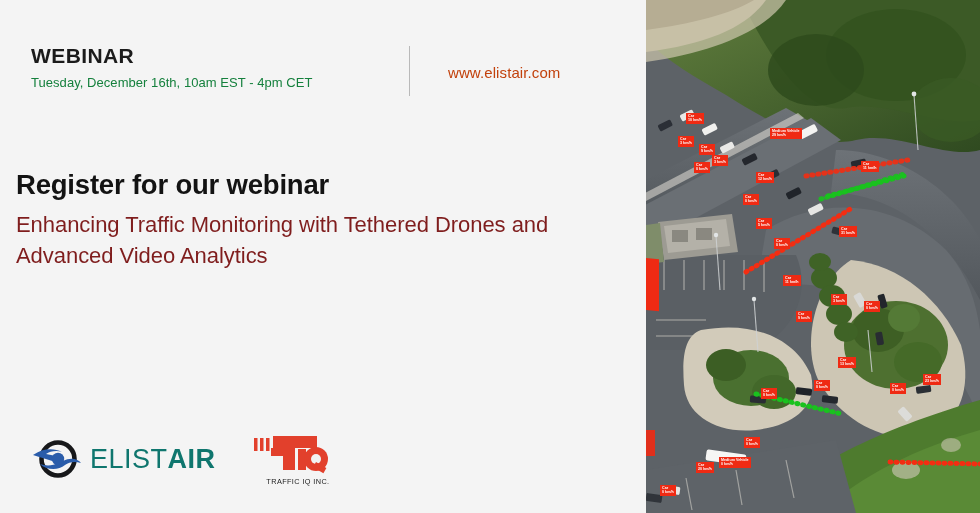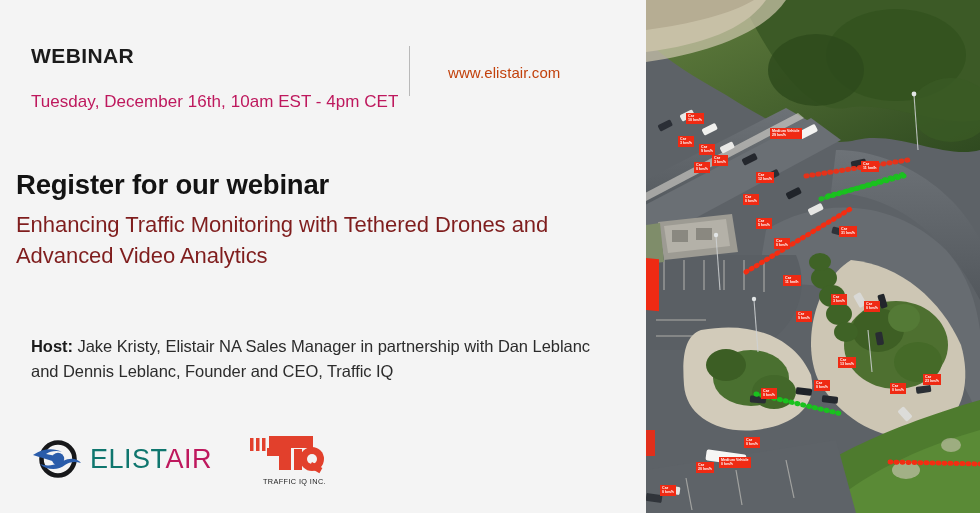--- a/index.html
+++ b/index.html
@@ -9,41 +9,41 @@
     background:#f4f4f4;
   }
   .poster{position:relative;width:980px;height:424px;display:flex;}
 
   
   .left{position:relative;width:646px;height:513px;background:#f4f4f4;flex:0 0 646px;}
 
   .header{position:absolute;left:31px;top:44px;display:flex;align-items:flex-start;}
   .hdr-left{display:flex;flex-direction:column;width:378px;}
   .webinar{font-size:21px;font-weight:bold;letter-spacing:0.4px;color:#1b1b1b;line-height:1.15;}
-  .when{font-size:17px;color:#be185d;margin-top:24px;letter-spacing:0.05px;white-space:nowrap;}
+  .when{font-size:13px;color:#15803d;margin-top:7px;letter-spacing:0.05px;white-space:nowrap;}
   .hdr-div{width:1px;height:50px;background:#b9b9b9;margin-top:2px;}
   .site{font-size:15px;color:#c2410c;margin-left:38px;margin-top:20px;letter-spacing:0.1px;}
 
   .headline{position:absolute;left:16px;top:168px;width:590px;}
   .h1{font-size:27.5px;font-weight:bold;color:#131313;letter-spacing:-0.2px;line-height:1.2;}
   .h2{font-size:22px;color:#7f1d1d;line-height:1.43;margin-top:8px;letter-spacing:-0.05px;}
 
   .host{position:absolute;left:31px;top:334px;width:580px;
         font-size:16.5px;color:#2c2c2c;line-height:1.5;letter-spacing:-0.05px;}
   .host b{font-weight:bold;color:#1b1b1b;}
 
   
   .logos{position:absolute;left:31px;top:432px;display:flex;align-items:center;}
 
   .elistair{display:flex;align-items:center;}
   .elistair .mark{width:52px;height:52px;position:relative;margin-right:7px;}
   .elistair .word{font-size:27px;letter-spacing:0.5px;line-height:1;
                   font-family:"Liberation Sans",sans-serif;}
   .elistair .w1{color:#0f766e;}
-  .elistair .w2{color:#be185d;font-weight:normal;}
+  .elistair .w2{color:#0f766e;font-weight:bold;}
 
   .tiq{margin-left:36px;width:78px;}
   .tiq .mark{position:relative;height:44px;width:78px;}
   .tiq .cap{font-size:7.3px;font-weight:normal;color:#1b1b1b;letter-spacing:0.4px;
             text-align:right;margin-top:1px;}
 
   
   .right{position:relative;width:334px;height:513px;flex:0 0 334px;overflow:hidden;
          background:#4d5358;}
   .right .scene{position:absolute;inset:0;}
@@ -67,23 +67,20 @@
       </div>
       <div class="hdr-div"></div>
       <div class="site">www.elistair.com</div>
     </div>
 
     <div class="headline">
       <div class="h1">Register for our webinar</div>
       <div class="h2">Enhancing Traffic Monitoring with Tethered Drones and Advanced Video Analytics</div>
     </div>
 
-    <div class="host">
-      <b>Host:</b><span> Jake Kristy, Elistair NA Sales Manager in partnership with Dan Leblanc and Dennis Leblanc, Founder and CEO, Traffic IQ</span>
-    </div>
 
     <div class="logos">
 
       <div class="elistair">
         <div class="mark">
           <svg width="52" height="52" viewBox="0 0 52 52">
             <circle cx="27" cy="26" r="16.5" fill="none" stroke="#17181a" stroke-width="4.6"></circle>
             <path d="M2 22 C12 15 23 15 31 19 C26 17 19 18 15 21 C22 22 28 24 32 28
                      C40 24 47 26 50 30 C44 28 38 29 34 32
                      C27 38 15 37 9 31 C14 33 22 33 27 30 C20 27 10 25 2 22 Z" fill="#2a5caa"></path>

